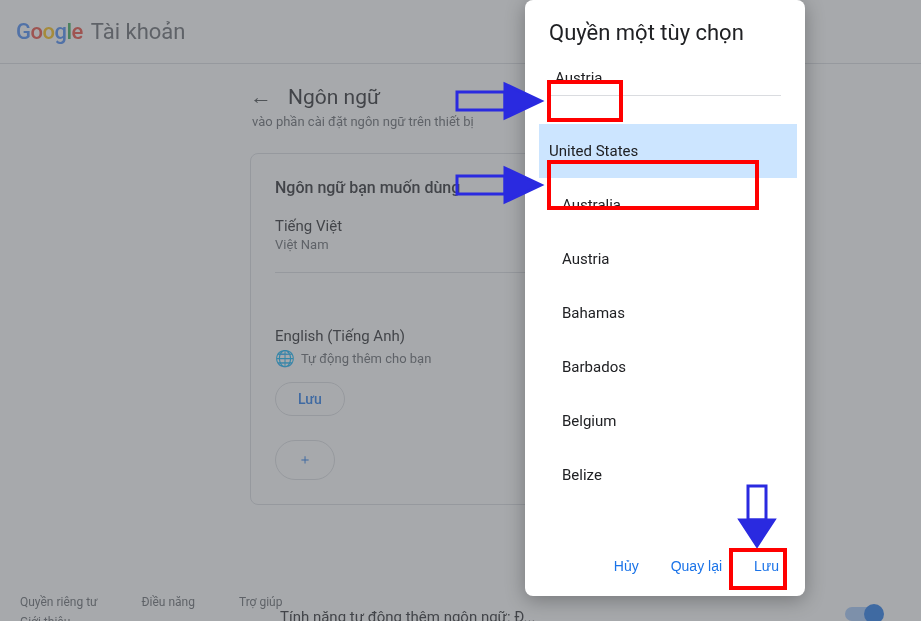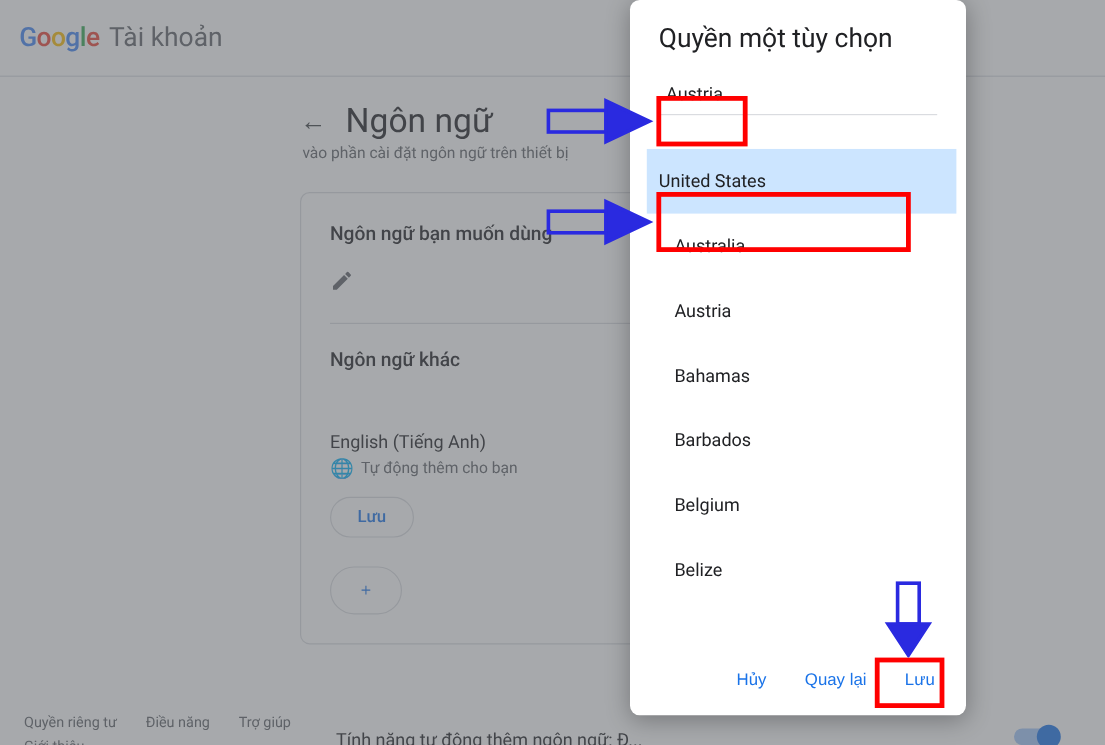--- a/index.html
+++ b/index.html
@@ -49,21 +49,21 @@
     align-items: center;
     gap: 16px;
     margin-bottom: 4px;
   }
   .back-arrow {
     font-size: 22px;
     color: #3c4043;
     cursor: pointer;
   }
   .page-title {
-    font-size: 28px;
+    font-size: 21px;
     color: #202124;
   }
   .subtitle {
     font-size: 13px;
     color: #5f6368;
     margin-bottom: 24px;
     margin-left: 2px;
   }
   .card {
     border: 1px solid #dadce0;
@@ -145,21 +145,21 @@
     color: #1a73e8;
     font-size: 14px;
     cursor: pointer;
     font-weight: 500;
   }
   .footer {
     position: absolute;
     bottom: 12px;
     left: 20px;
     display: flex;
-    gap: 24px;
+    gap: 44px;
     font-size: 12px;
     color: #5f6368;
     justify-content: flex-end;
   }
   .footer-below {
     position: absolute;
     bottom: -8px;
     left: 20px;
     font-size: 12px;
     color: #5f6368;
@@ -288,30 +288,33 @@
 <div class="main">
   <div class="page-title-row">
     <span class="back-arrow">←</span>
     <span class="page-title">Ngôn ngữ</span>
   </div>
   <div class="subtitle">vào phần cài đặt ngôn ngữ trên thiết bị</div>
 
   <div class="card">
     <div class="section-title">Ngôn ngữ bạn muốn dùng</div>
     <div class="lang-row">
+      <div>
+        <div class="lang-primary">Tiếng Việt</div>
+        <div class="lang-region">Việt Nam</div>
+      </div>
       <span class="icon-btn">
         <svg width="20" height="20" viewBox="0 0 24 24" fill="#5f6368">
             <path d="M3 17.25V21h3.75L17.81 9.94l-3.75-3.75L3 17.25zM20.71 7.04a1 1 0 0 0 0-1.41l-2.34-2.34a1 1 0 0 0-1.41 0l-1.83 1.83 3.75 3.75 1.83-1.83z"></path>
           </svg>
       </span>
     </div>
 
     <div class="divider"></div>
 
-    <div class="other-lang-title">Ngôn ngữ khác</div>
     <div class="lang-row">
       <div>
         <div class="other-lang-name">English (Tiếng Anh)</div>
         <div class="auto-added">
           <span class="globe-icon">🌐</span>
           <span>Tự động thêm cho bạn</span>
         </div>
         <div class="save-pill">
           <span>Lưu</span>
         </div>

